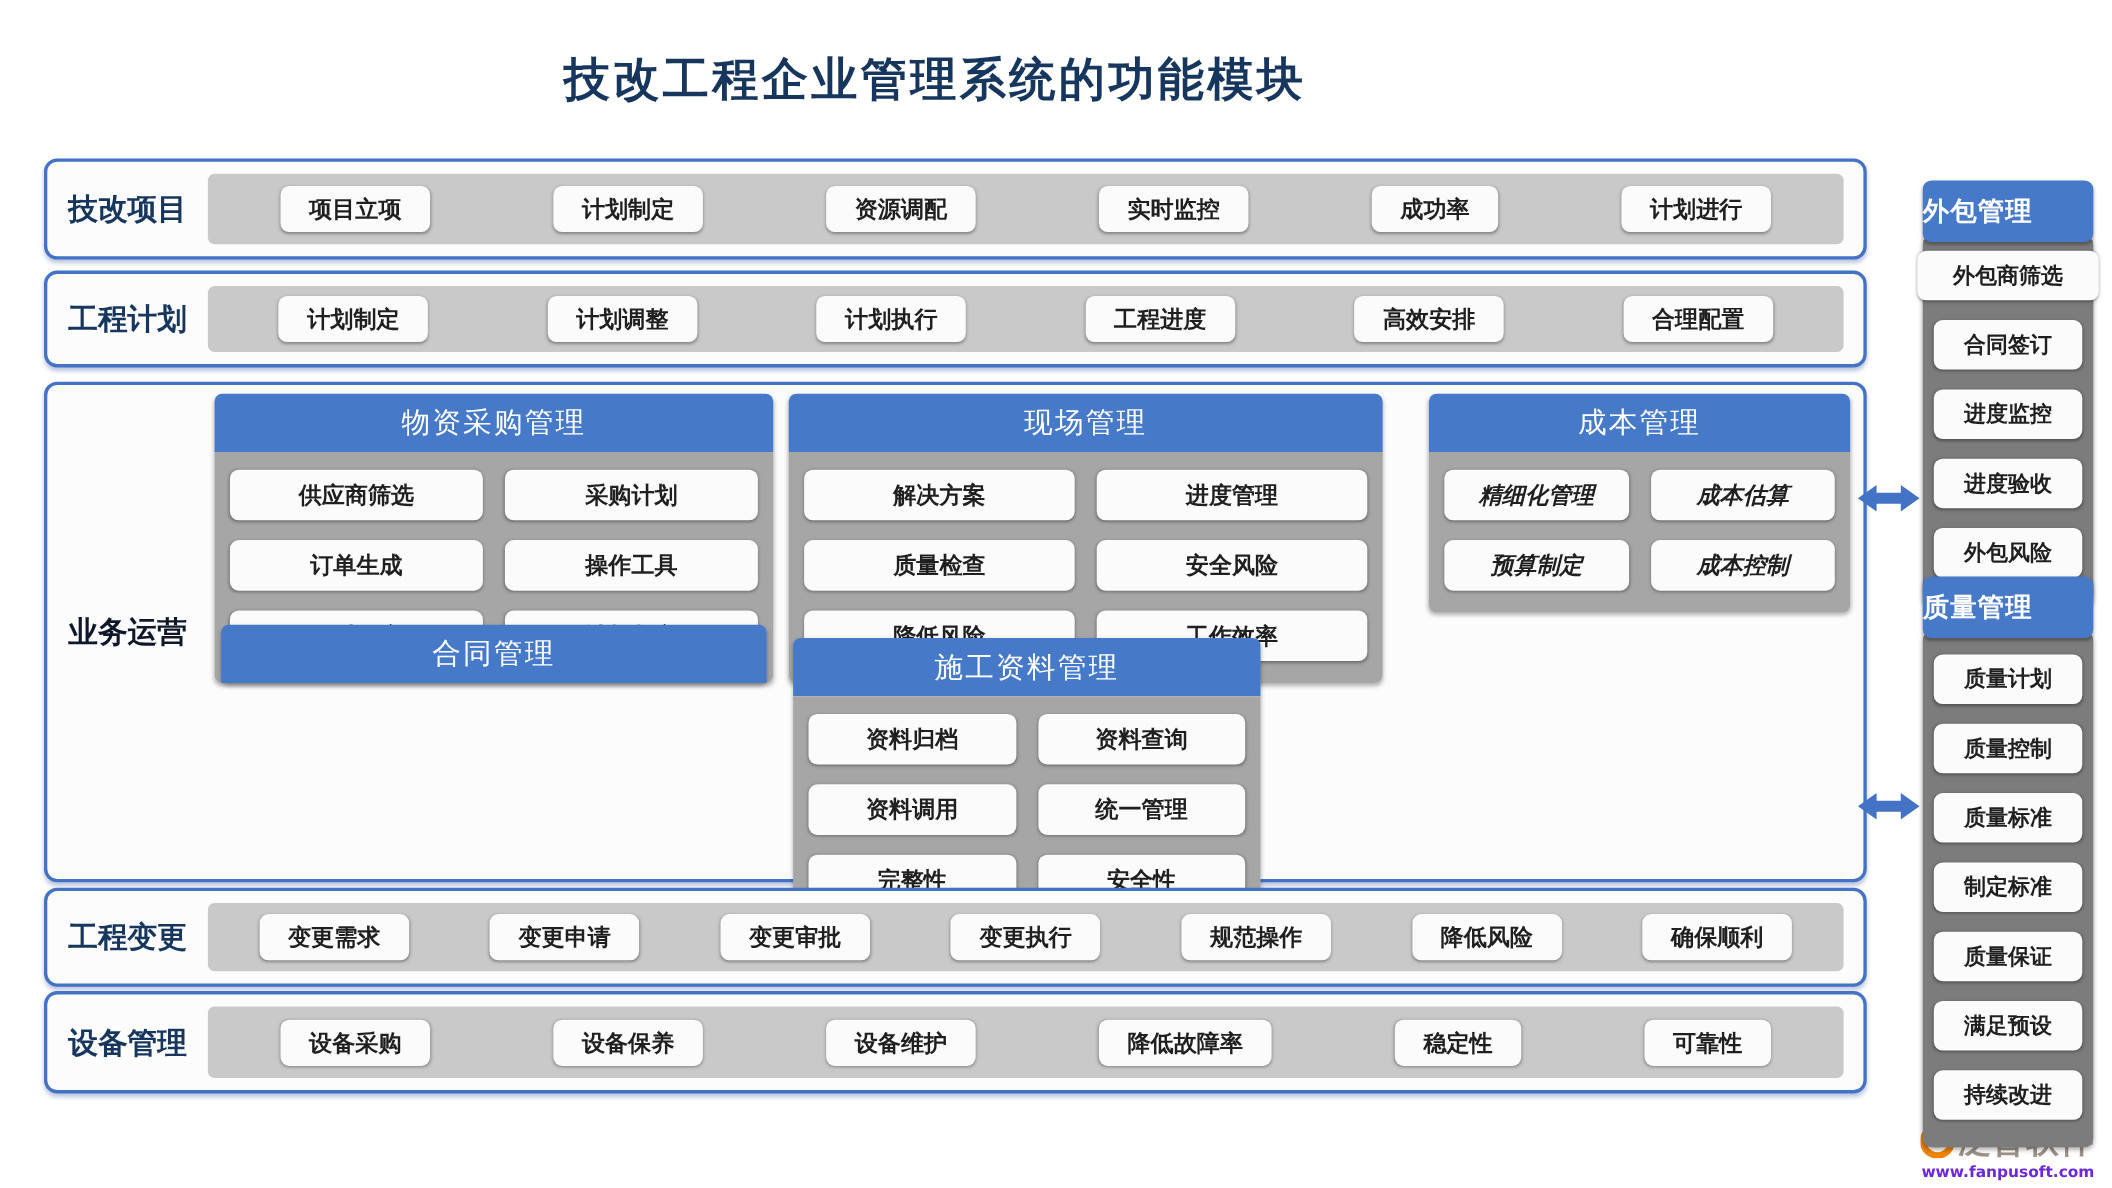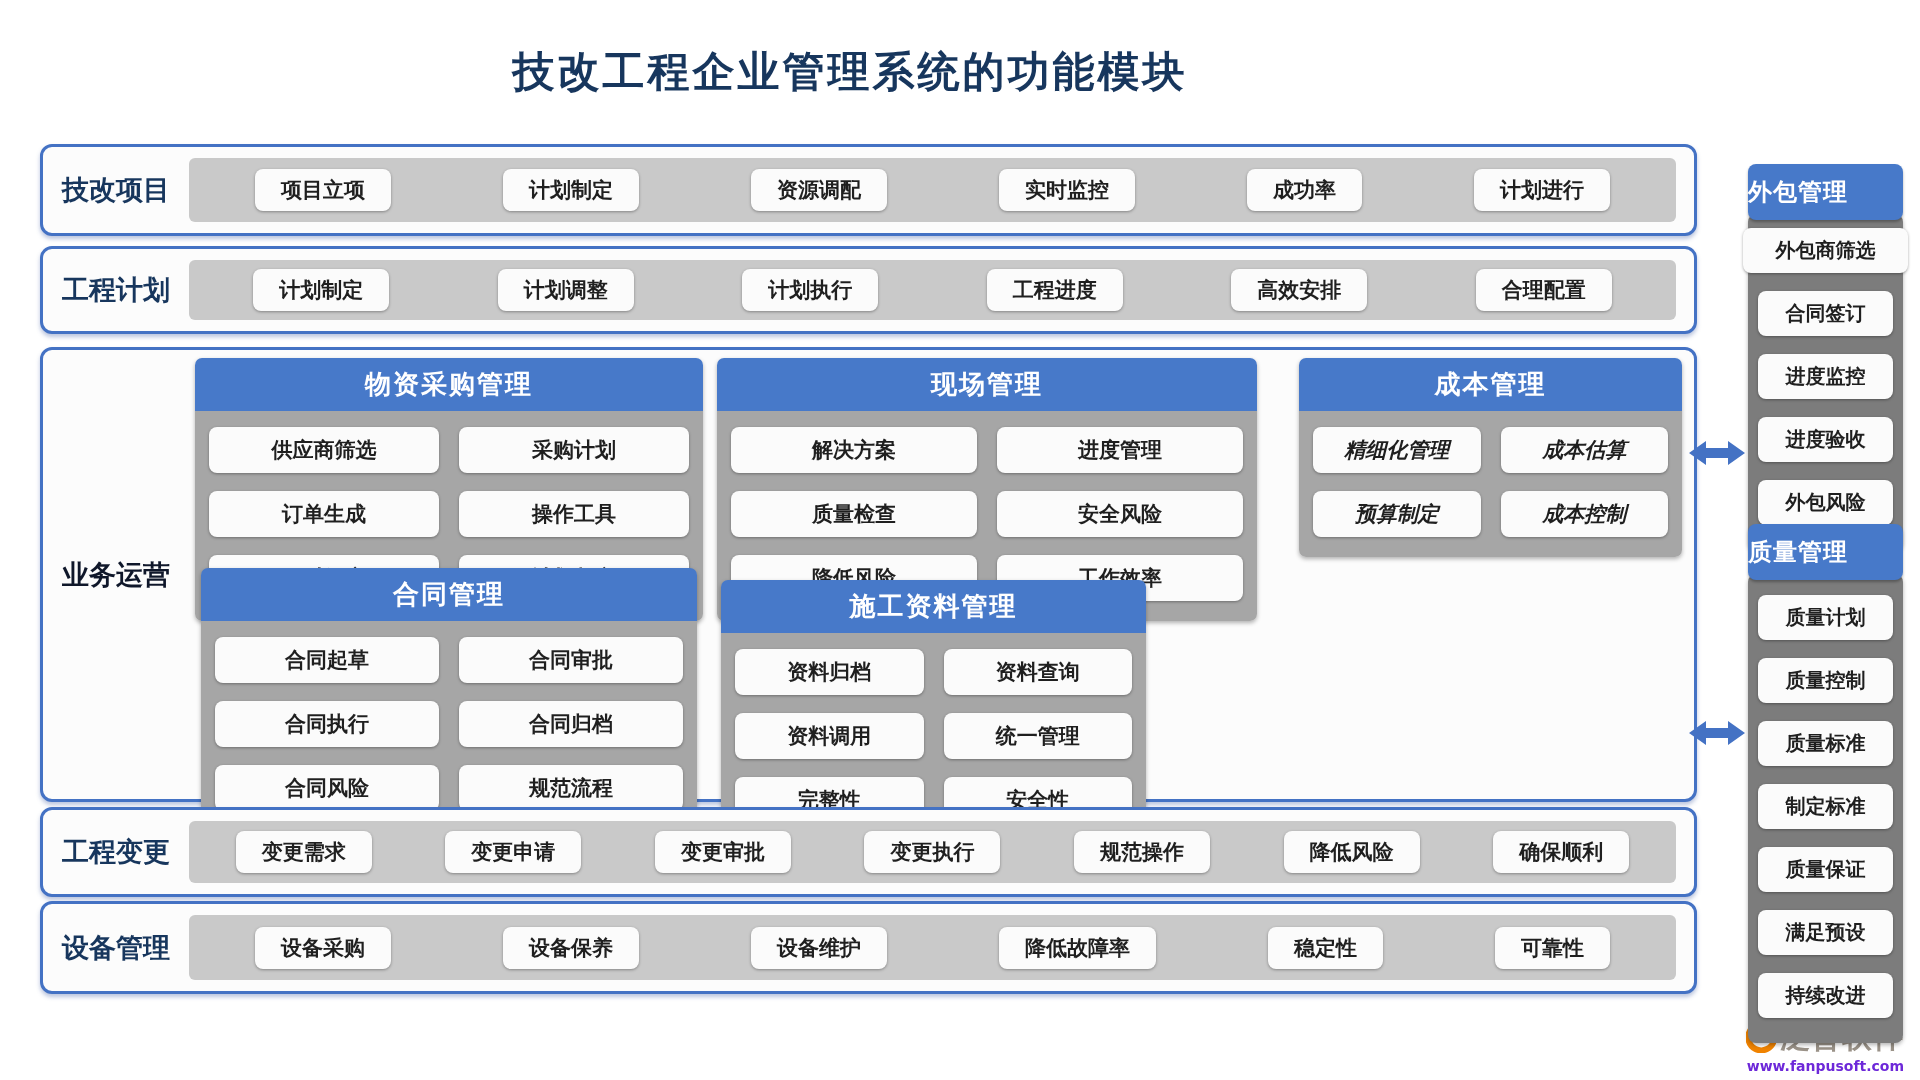--- a/index.html
+++ b/index.html
@@ -24,21 +24,21 @@
   .chip{background:#FBFBFB;border-radius:8px;padding:7px 26px;font-size:21px;font-weight:bold;
         color:#1f1f1f;box-shadow:0 1px 3px rgba(0,0,0,.35);white-space:nowrap;text-align:center;}
 
   
   .biz{position:absolute;left:40px;top:347px;width:1651px;height:449px;border:3px solid #4472C4;
        border-radius:12px;background:#fcfcfc;box-shadow:0 3px 4px rgba(60,90,160,.35);
        display:flex;align-items:center;}
   .biz-label{flex:0 0 146px;text-align:center;font-size:27px;font-weight:bold;color:#0f172a;}
   .biz-content{flex:1;height:100%;position:relative;}
   .card{position:absolute;border-radius:7px;overflow:visible;box-shadow:0 2px 4px rgba(0,0,0,.3);}
-  .card-head{background:#4779C9;color:#fff;text-align:center;font-size:26px;font-weight:bold;
+  .card-head{background:#4779C9;color:#fff;text-align:center;font-size:26px;font-weight:normal;
              padding:9px 11px;border-radius:7px 7px 0 0;letter-spacing:2px;}
   .card-body{background:#A6A6A6;border-radius:0 0 7px 7px;padding:16px 14px 20px;display:grid;gap:18px 20px;}
   .cols-3{grid-template-columns:repeat(2,1fr);}
   .cols-2{grid-template-columns:repeat(2,1fr);font-style:italic;}
   .card-body .chip{padding:9px 6px;}
   .cA1{left:6px;  top:8px;  width:508px;}
   .cA2{left:528px;top:8px;  width:540px;}
   .cA3{left:1110px;top:8px; width:383px;}
   .cB1{left:12px; top:218px;width:496px;}
   .cB2{left:532px;top:230px;width:425px;}
@@ -133,28 +133,20 @@
         <div class="card-body cols-2">
             <span class="chip">精细化管理</span>
             <span class="chip">成本估算</span>
             <span class="chip">预算制定</span>
             <span class="chip">成本控制</span>
           </div>
       </div>
 
       <div class="card cB1">
         <div class="card-head">合同管理</div>
-        <div class="card-body cols-3">
-            <span class="chip">合同起草</span>
-            <span class="chip">合同审批</span>
-            <span class="chip">合同执行</span>
-            <span class="chip">合同归档</span>
-            <span class="chip">合同风险</span>
-            <span class="chip">规范流程</span>
-          </div>
       </div>
 
       <div class="card cB2">
         <div class="card-head">施工资料管理</div>
         <div class="card-body cols-3">
             <span class="chip">资料归档</span>
             <span class="chip">资料查询</span>
             <span class="chip">资料调用</span>
             <span class="chip">统一管理</span>
             <span class="chip">完整性</span>

